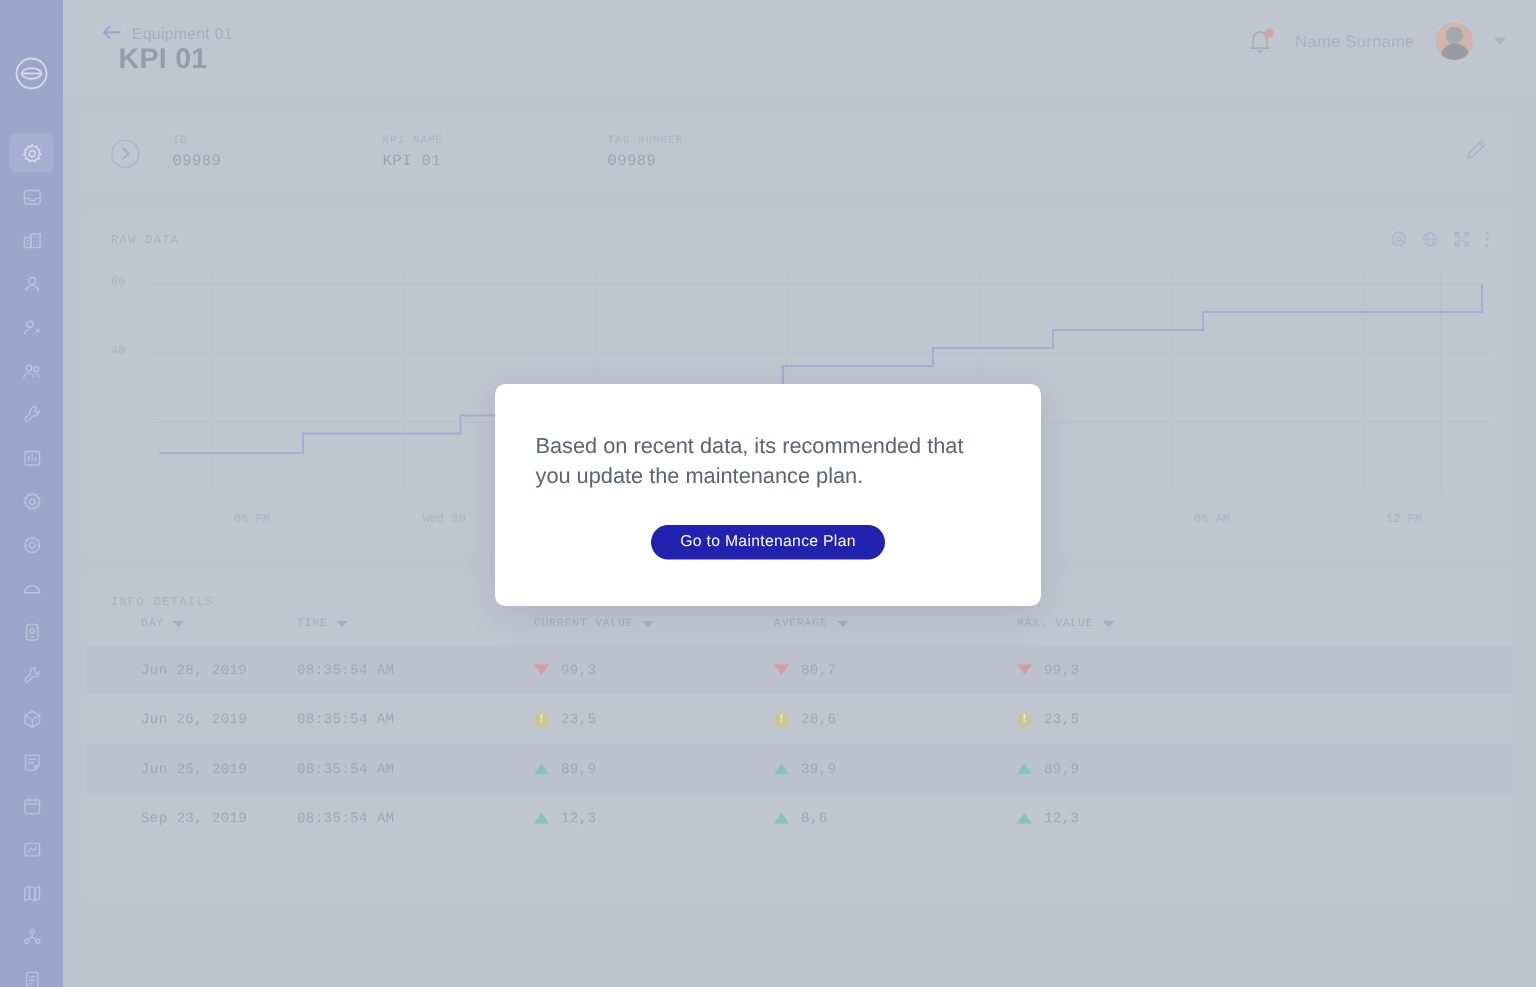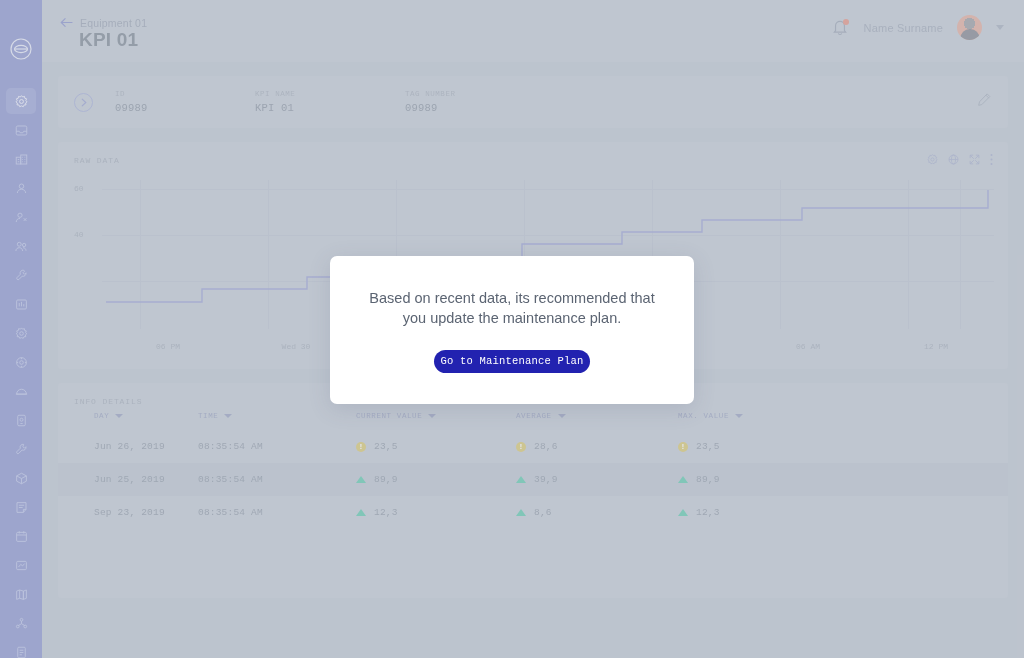--- a/index.html
+++ b/index.html
@@ -27,21 +27,21 @@
   }
   .nav-item.active { background: #8f97cf; }
   .nav-item svg { display: block; }
 
   
   #topbar {
     position: absolute; left: 42px; top: 0; right: 0; height: 62px;
     background: #bcc3cc;
   }
   .breadcrumb {
-    position: absolute; left: 18px; top: 14px;
+    position: absolute; left: 26px; top: 14px;
     display: flex; align-items: center; gap: 7px;
   }
   .breadcrumb-text { font-size: 10.5px; color: #8d96a6; letter-spacing: .2px; }
   .page-title {
     position: absolute; left: 37px; top: 29px;
     font-size: 19px; font-weight: bold; color: #6e7884; letter-spacing: .2px;
   }
   .topbar-right {
     position: absolute; right: 20px; top: 15px;
     display: flex; align-items: center; gap: 14px;
@@ -132,30 +132,30 @@
   #overlay {
     position: absolute; inset: 0; background: rgba(196,201,212,0.45); z-index: 50;
   }
   #modal {
     position: absolute; left: 330px; top: 256px; width: 364px; height: 148px;
     background: #fff; border-radius: 7px; z-index: 60;
     box-shadow: 0 5px 22px rgba(80,90,120,0.16);
     display: flex; flex-direction: column; align-items: center; justify-content: center;
   }
   .modal-text {
-    font-size: 14.5px; color: #5b6472; text-align: center; line-height: 1.38;
+    font-size: 14.5px; color: #5b6472; text-align: left; line-height: 1.38;
     max-width: 310px; margin-bottom: 22px;
   }
   .modal-actions { display: flex; gap: 30px; }
   .btn {
     width: 156px; height: 23px; border-radius: 12px; font-size: 10.5px;
     display: flex; align-items: center; justify-content: center; cursor: pointer;
     letter-spacing: .2px;
   }
-  .btn-primary { background: #2222b0; color: #fff; border: none; font-family: Liberation Mono, monospace; }
+  .btn-primary { background: #2222b0; color: #fff; border: none; }
   .btn-secondary { background: #fff; color: #1f1f8f; border: 1px solid #8f93d9; }
 </style>
 </head>
 <body>
 
 <div id="app">
 
   <div id="sidebar">
     <div class="logo-wrap">
       <svg width="26" height="26" viewBox="0 0 26 26" fill="none" stroke="#e6e8f6" stroke-width="1.2">
@@ -438,20 +438,42 @@
             </th>
             <th class="col-max">
               <span class="th-inner">
                   <span>MAX. VALUE</span>
                   <span class="th-caret"></span>
                 </span>
             </th>
           </tr>
         </thead>
         <tbody id="tbody">
+            <tr class="odd">
+              <td class="col-day">Jun 28, 2019</td>
+              <td class="col-time">08:35:54 AM</td>
+              <td class="col-cur">
+                <span class="cellval">
+                  <span class="tri-down"></span>
+                  <span>99,3</span>
+                </span>
+              </td>
+              <td class="col-avg">
+                <span class="cellval">
+                  <span class="tri-down"></span>
+                  <span>80,7</span>
+                </span>
+              </td>
+              <td class="col-max">
+                <span class="cellval">
+                  <span class="tri-down"></span>
+                  <span>99,3</span>
+                </span>
+              </td>
+            </tr>
             <tr class="even">
               <td class="col-day">Jun 26, 2019</td>
               <td class="col-time">08:35:54 AM</td>
               <td class="col-cur">
                 <span class="cellval">
                   <span class="warn-dot">!</span>
                   <span>23,5</span>
                 </span>
               </td>
               <td class="col-avg">

